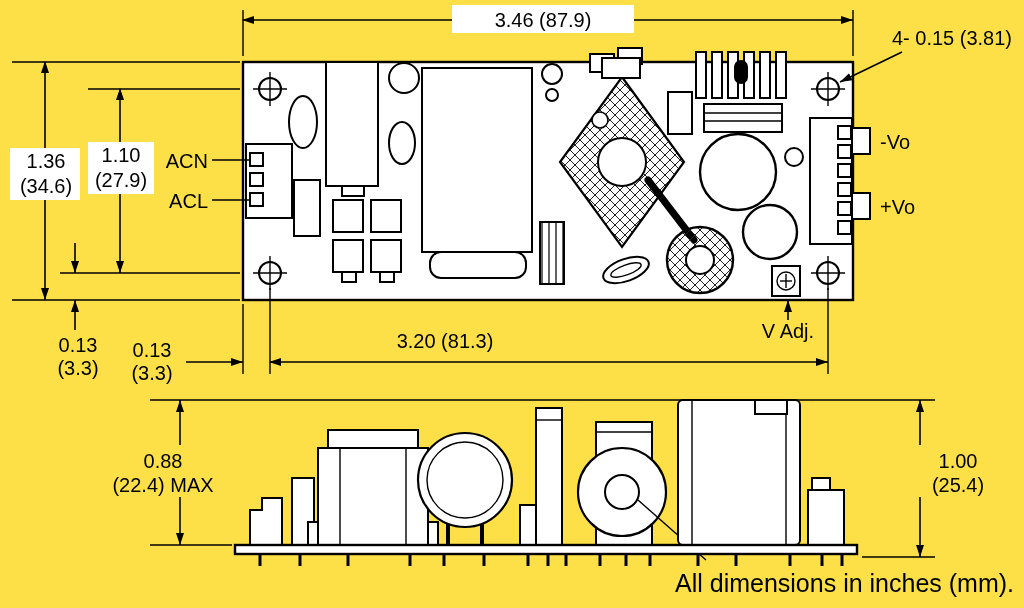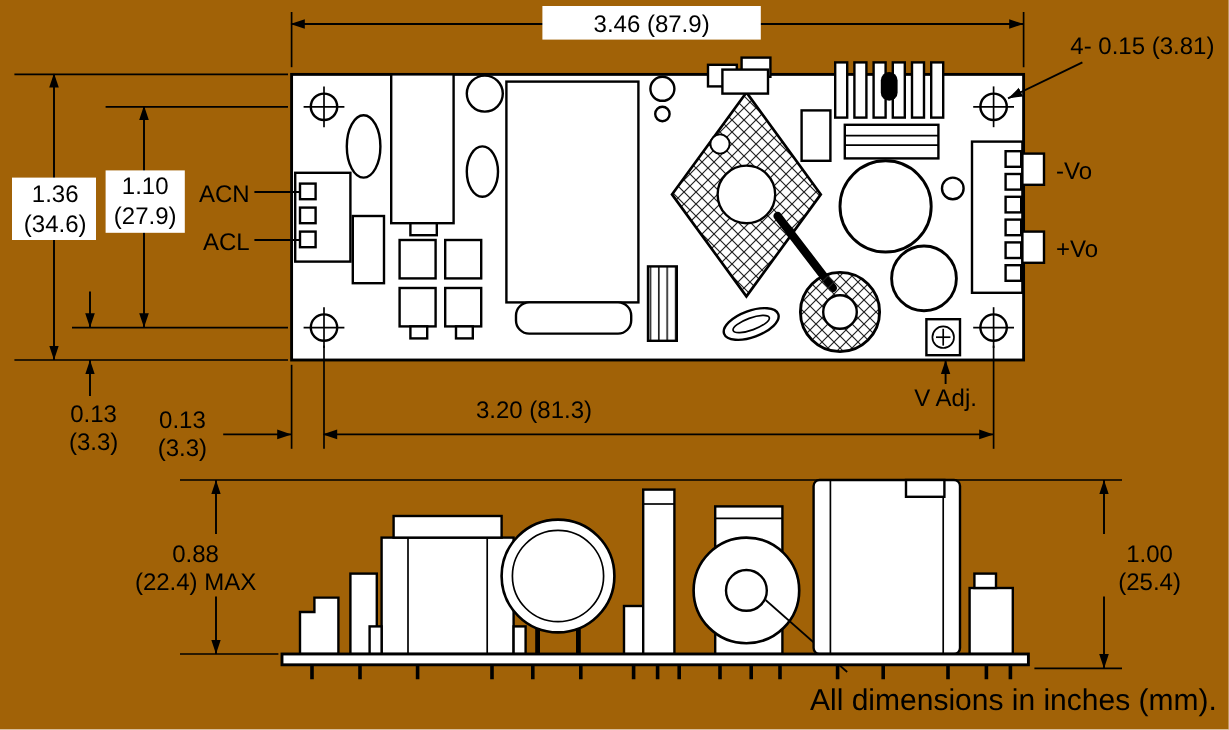--- a/index.html
+++ b/index.html
@@ -1,16 +1,16 @@
 <!DOCTYPE html>
 <html><head>
 <meta charset="utf-8">
 <style>
   html,body{margin:0;padding:0;background:#fff;}
-  .page{width:1024px;height:608px;background:#a16207;position:relative;overflow:hidden;
+  .page{width:1024px;height:608px;background:#fde047;position:relative;overflow:hidden;
         font-family:"Liberation Sans", sans-serif;}
   svg{display:block;}
   text{font-family:"Liberation Sans", sans-serif;fill:#000;}
   .dim-text{font-size:20px;}
   .note-text{font-size:25px;}
   .outline{fill:#fff;stroke:#000;stroke-width:2.4;}
   .comp{fill:#fff;stroke:#000;stroke-width:2;}
   .thin{fill:none;stroke:#000;stroke-width:1.4;}
   .dim{stroke:#000;stroke-width:1.6;fill:none;}
   .ext{stroke:#000;stroke-width:1.4;fill:none;}

